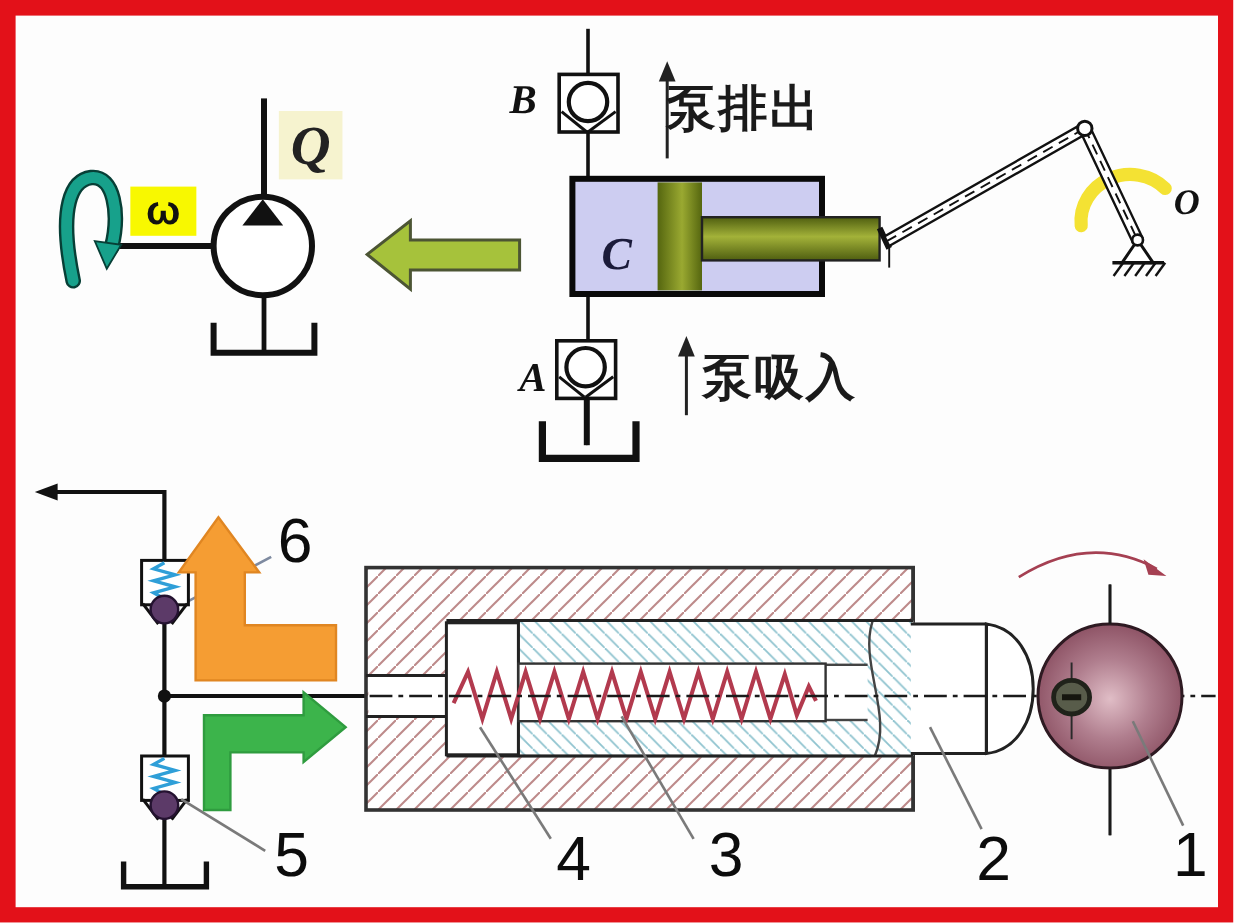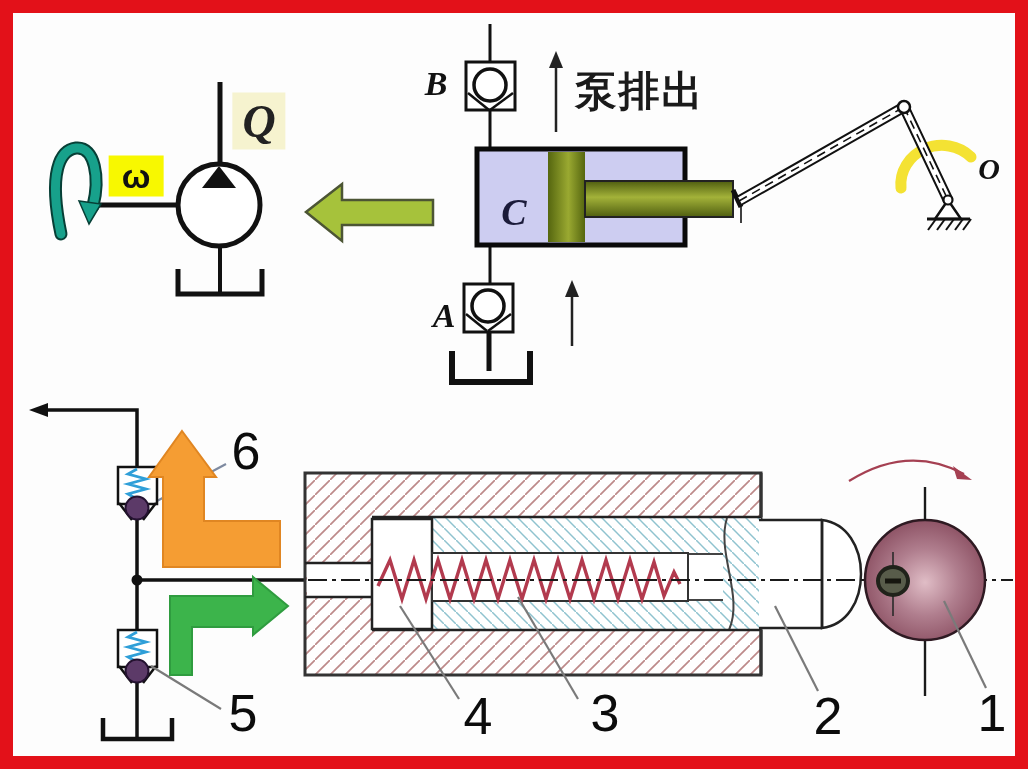--- a/index.html
+++ b/index.html
@@ -237,21 +237,22 @@
       <line x1="944" y1="601" x2="986" y2="688" stroke="#7a7a7a" stroke-width="2.2"></line>
     </g>
   </svg>
 
   <div class="lbl lbl-q" style="left:259px;top:121px;">Q</div>
   <div class="lbl lbl-omega" style="left:136px;top:176px;">ω</div>
   <div class="lbl serifital lbl-B" style="left:436px;top:84px;">B</div>
   <div class="lbl serifital lbl-A" style="left:444px;top:316px;">A</div>
   <div class="lbl serifital lbl-C" style="left:514px;top:212px;">C</div>
   <div class="lbl serifital lbl-O" style="left:989px;top:169px;">O</div>
-  <div class="lbl cjk" style="left:640px;top:91px;">泵排出</div>
+  <div class="lbl cjk" style="left:620px;top:91px;">泵排出</div>
+  <div class="lbl cjk" style="left:650px;top:315px;">泵吸入</div>
 
   <div class="lbl num" style="left:246px;top:451px;">6</div>
   <div class="lbl num" style="left:243px;top:713px;">5</div>
   <div class="lbl num" style="left:478px;top:716px;">4</div>
   <div class="lbl num" style="left:605px;top:713px;">3</div>
   <div class="lbl num" style="left:828px;top:716px;">2</div>
   <div class="lbl num" style="left:992px;top:713px;">1</div>
 </div>
 
 </body></html>

